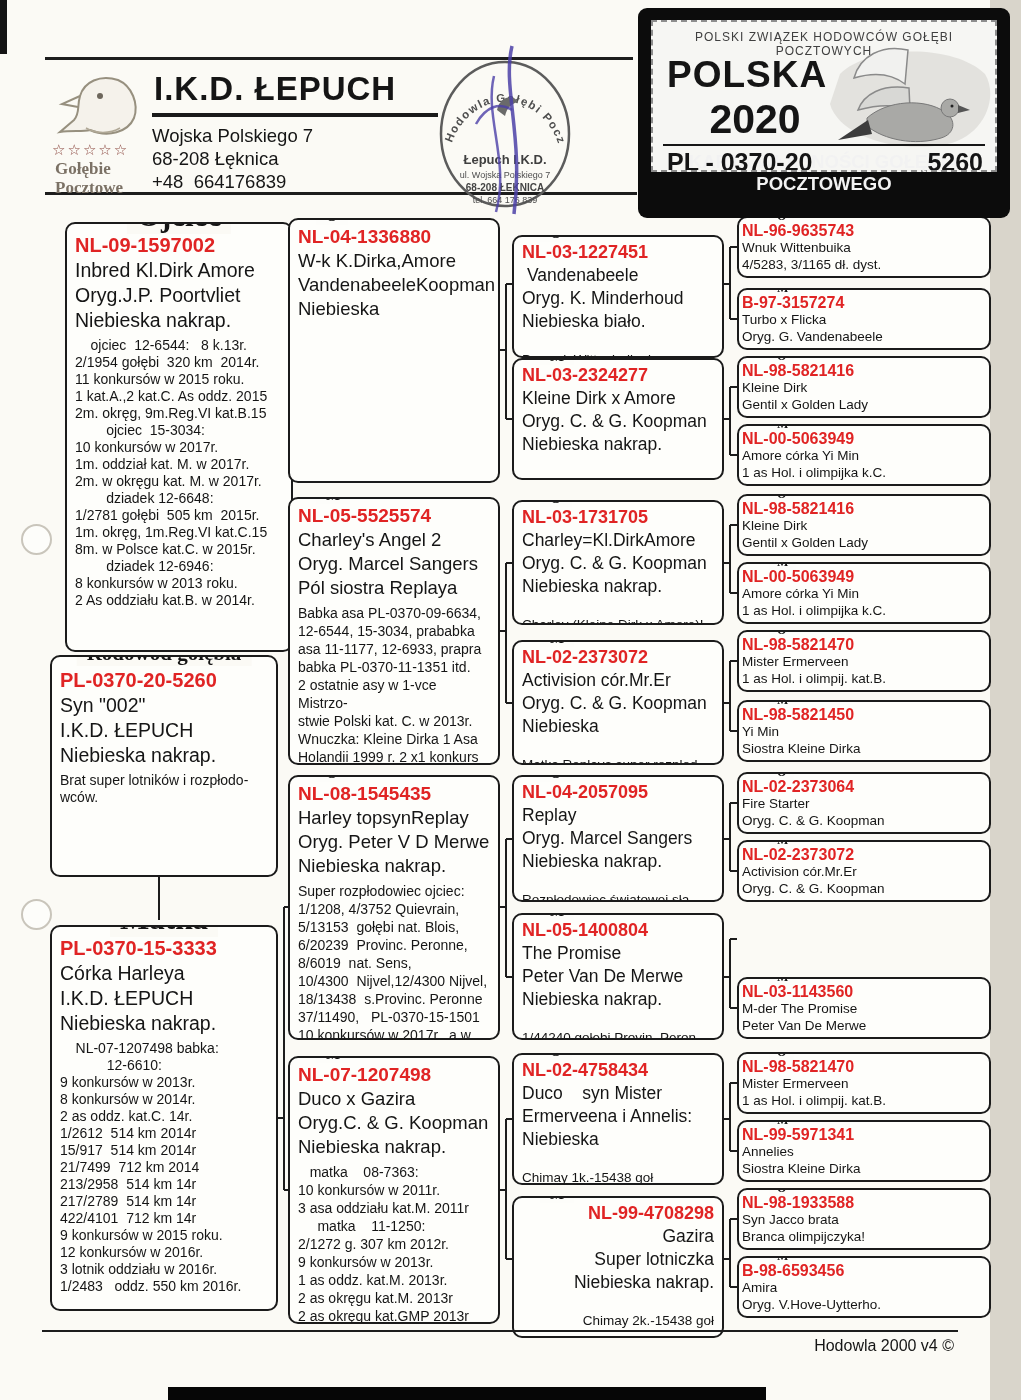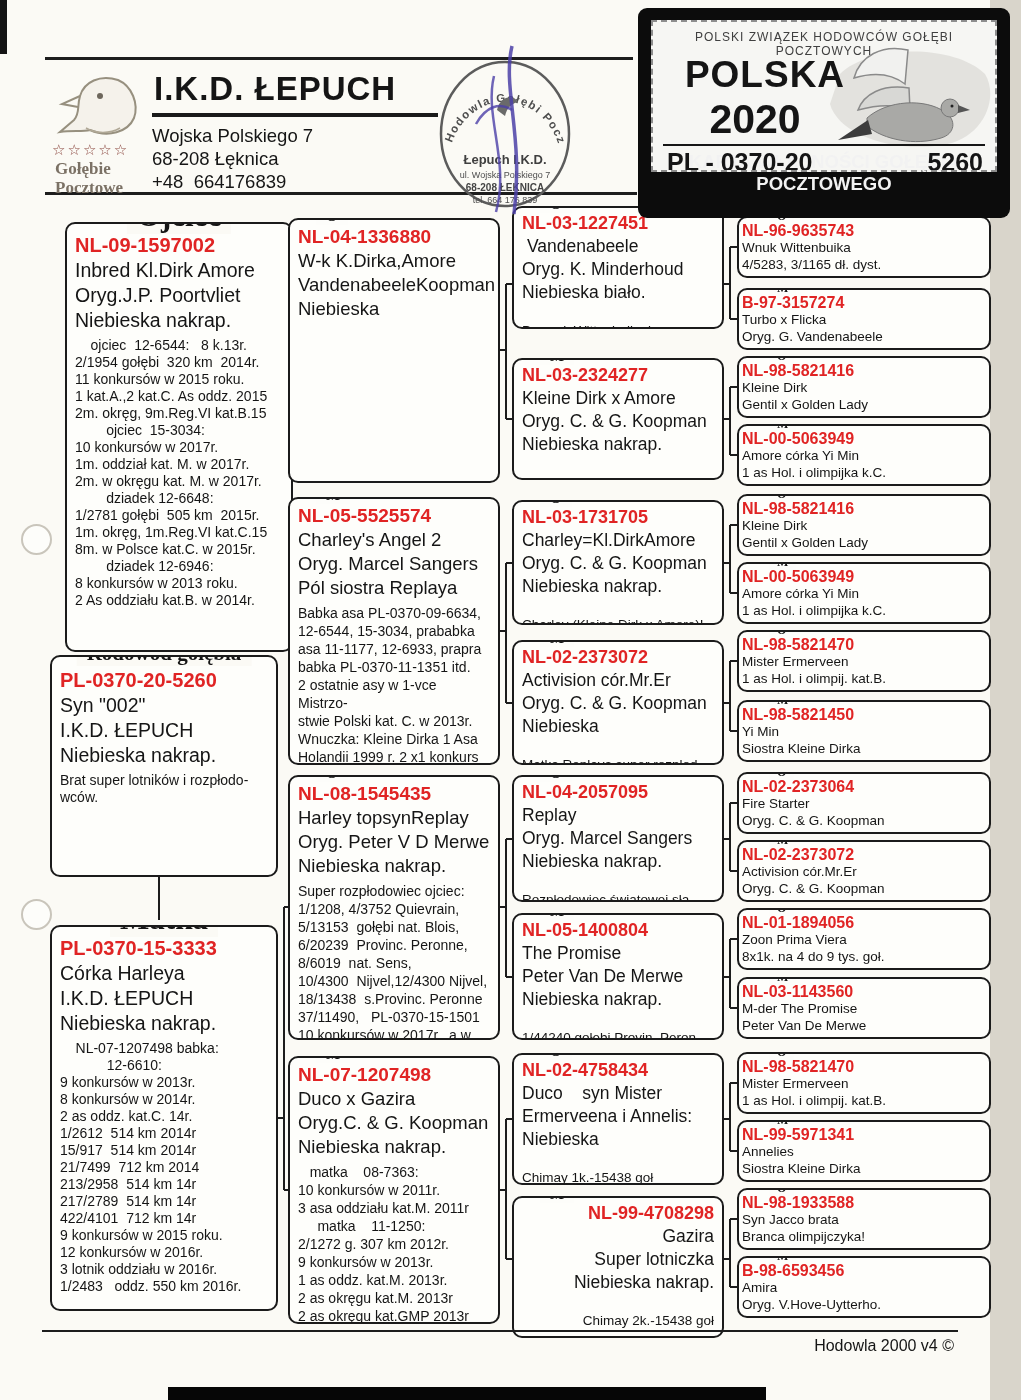--- a/index.html
+++ b/index.html
@@ -23,21 +23,21 @@
   .logo-t { position:absolute; left:55px; font-family:"Liberation Serif", serif; font-weight:bold; font-size:17px; color:#7b7165; z-index:2; }
   #logo-t1 { top:159px; }
   #logo-t2 { top:178px; }
   #pigeon-head-svg { position:absolute; left:56px; top:74px; z-index:2; }
   #stamp-svg { position:absolute; left:424px; top:44px; z-index:3; }
 
   
   .card { position:absolute; left:638px; top:8px; width:372px; height:210px; background:#0c0c0c; border-radius:9px; z-index:3; }
   .card-inner { position:absolute; left:13px; top:12px; width:346px; height:152px; background:#f6f6f3; border:2px dashed #8d8d8d; overflow:hidden; }
   .card-fed { position:absolute; top:8px; width:100%; text-align:center; font-size:12px; letter-spacing:1px; color:#404040; z-index:2; }
-  .card-country { position:absolute; left:24px; top:32px; width:176px; text-align:center; font-size:37px; font-weight:bold; letter-spacing:1px; z-index:2; }
+  .card-country { position:absolute; left:14px; top:32px; width:176px; text-align:left; font-size:37px; font-weight:bold; letter-spacing:1px; z-index:2; }
   .card-year { position:absolute; left:14px; top:74px; width:176px; text-align:center; font-size:41px; font-weight:bold; z-index:2; }
   .card-line { position:absolute; left:10px; right:10px; top:122px; height:2px; background:#161616; z-index:2; }
   .card-ring { position:absolute; left:14px; top:126px; font-size:25px; font-weight:bold; z-index:2; }
   .card-num { position:absolute; right:12px; top:126px; font-size:25px; font-weight:bold; z-index:2; }
   .card-title { position:absolute; bottom:23px; width:100%; text-align:center; color:#f2f2f2; font-size:18.5px; font-weight:bold; }
   #card-pigeon-svg { position:absolute; right:0px; top:20px; z-index:1; }
 
   
   .pbox { position:absolute; background:#fefefb; border:2px solid #1b1b1b; border-radius:10px;
           padding:4px 8px; z-index:2; overflow:hidden; }
@@ -65,21 +65,21 @@
   .g2 .dets { font-size:14px; line-height:18px; margin-top:4px; }
   #g2-0 { top:218px; height:265px; }
   #g2-1 { top:497px; height:268px; }
   #g2-2 { top:775px; height:265px; }
   #g2-3 { top:1056px; height:268px; }
 
   .g3 { left:512px; width:212px; }
   .g3 .ring { font-size:18px; line-height:23px; }
   .g3 .names { font-size:17.5px; line-height:23px; }
   .g3 .note { font-size:13.5px; line-height:17px; margin-top:18px; }
-  #g3-0 { top:206px; height:123px; }
+  #g3-0 { top:235px; height:123px; }
   #g3-1 { top:358px; height:122px; }
   #g3-2 { top:500px; height:125px; }
   #g3-3 { top:640px; height:125px; }
   #g3-4 { top:775px; height:127px; }
   #g3-5 { top:913px; height:127px; }
   #g3-6 { top:1053px; height:132px; }
   #g3-7 { top:1196px; height:142px;text-align:right; }
 
   .g4 { left:737px; width:254px; height:62px; padding:3px 3px; }
   .g4 .ring { font-size:16px; line-height:19px; }
@@ -413,26 +413,20 @@
     <div class="ring">NL-02-2373064</div>
     <div class="l">Fire Starter</div>
     <div class="l">Oryg. C. &amp; G. Koopman</div>
   </div>
   <div class="pbox g4" id="g4-9">
     <span class="sex">M</span>
     <div class="ring">NL-02-2373072</div>
     <div class="l">Activision cór.Mr.Er</div>
     <div class="l">Oryg. C. &amp; G. Koopman</div>
   </div>
-  <div class="pbox g4" id="g4-10">
-    <span class="sex">O</span>
-    <div class="ring">NL-01-1894056</div>
-    <div class="l">Zoon Prima Viera</div>
-    <div class="l">8x1k. na 4 do 9 tys. goł.</div>
-  </div>
   <div class="pbox g4" id="g4-11">
     <span class="sex">M</span>
     <div class="ring">NL-03-1143560</div>
     <div class="l">M-der The Promise</div>
     <div class="l">Peter Van De Merwe</div>
   </div>
   <div class="pbox g4" id="g4-12">
     <span class="sex">O</span>
     <div class="ring">NL-98-5821470</div>
     <div class="l">Mister Ermerveen</div>

